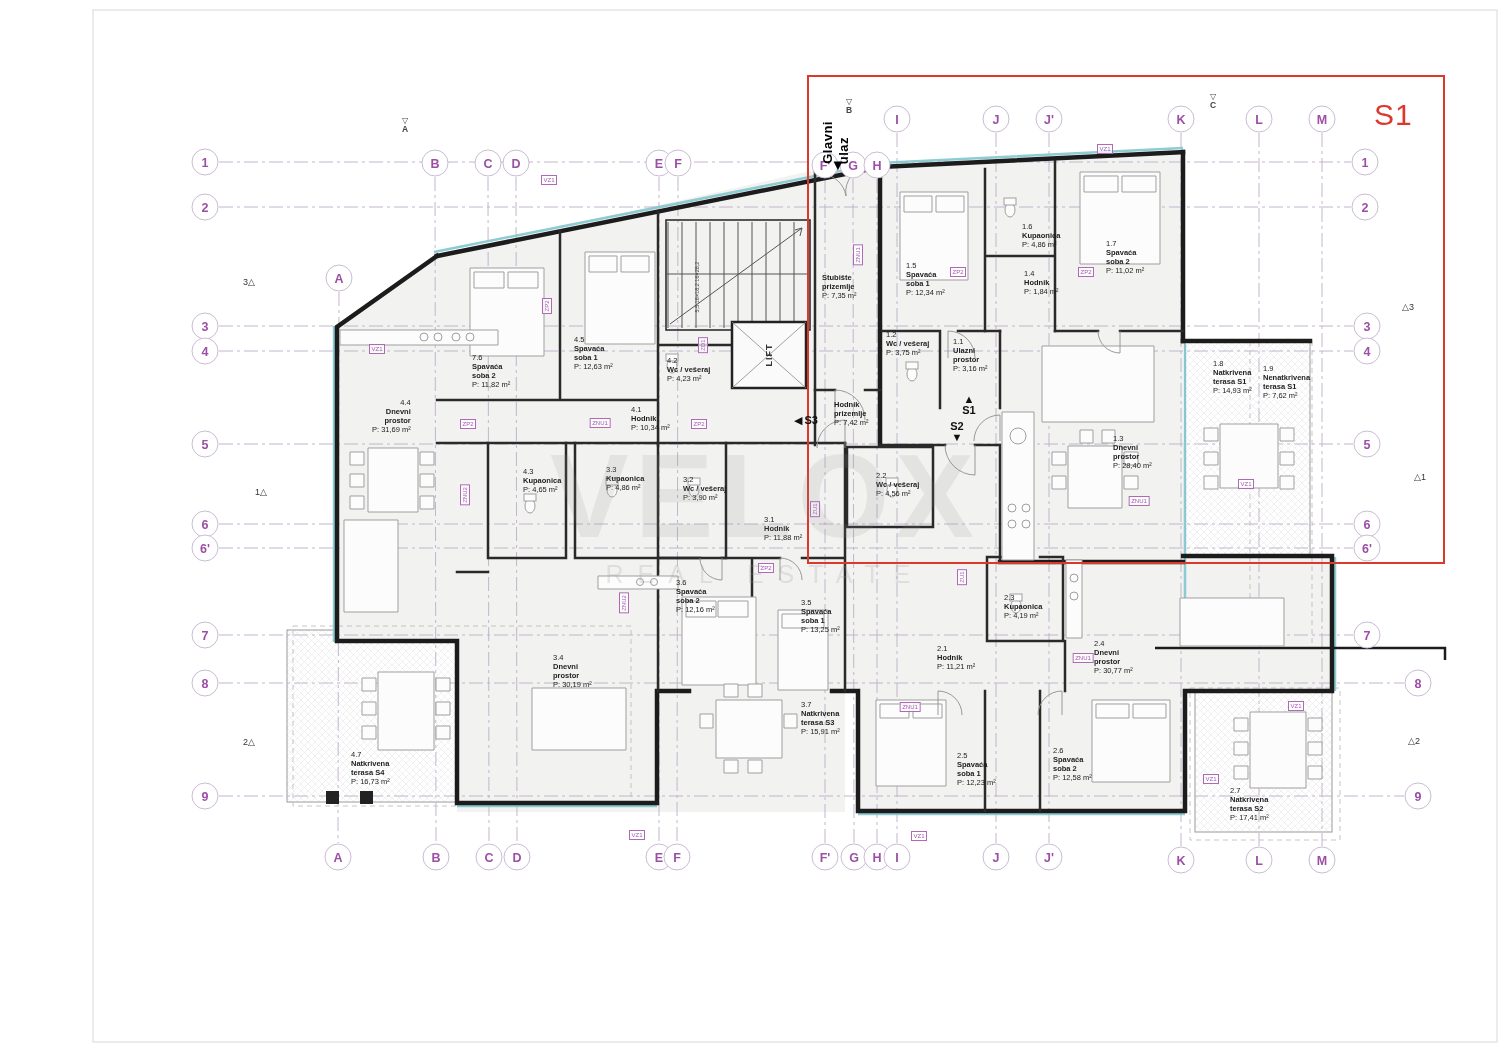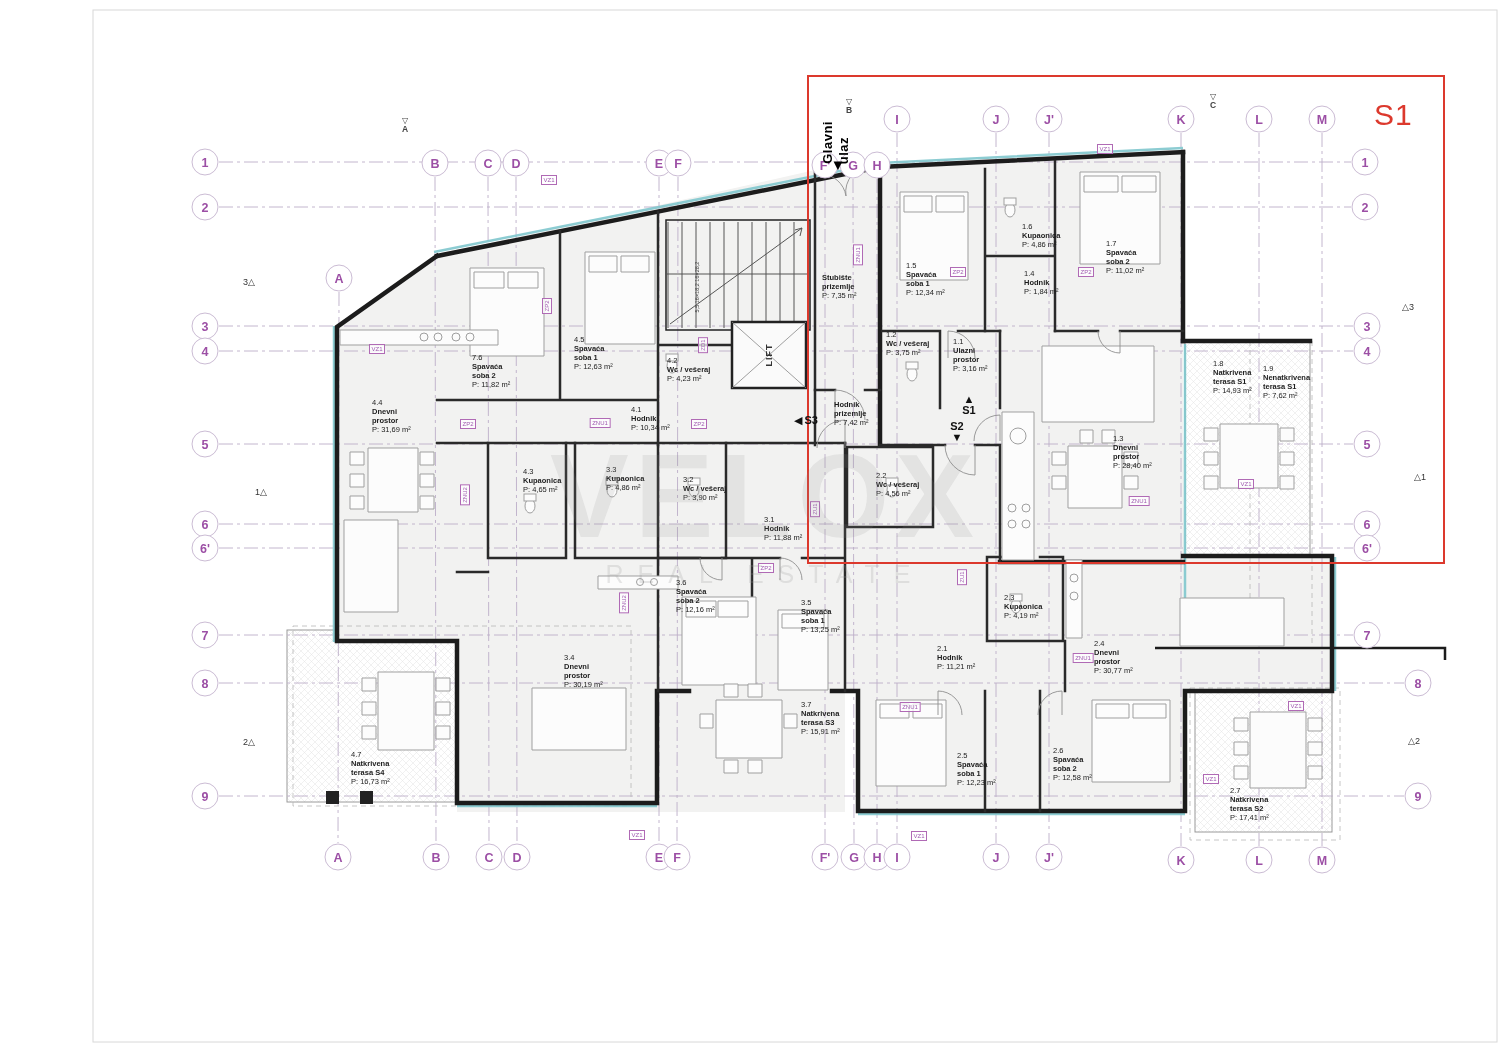--- a/index.html
+++ b/index.html
@@ -400,21 +400,21 @@
       <div class="rlabel" style="left: 683px; top: 475px;">
         <div class="rid">3.2</div>
         <div class="rname">Wc / vešeraj</div>
         <div class="rarea">P: 3,90 m²</div>
       </div>
       <div class="rlabel" style="left: 606px; top: 465px;">
         <div class="rid">3.3</div>
         <div class="rname">Kupaonica</div>
         <div class="rarea">P: 4,86 m²</div>
       </div>
-      <div class="rlabel" style="left: 542px; top: 653px; padding-left: 22px;">
+      <div class="rlabel" style="left: 531px; top: 653px; padding-left: 22px;">
         <div class="rid">3.4</div>
         <div class="rname">Dnevni</div>
         <div class="rname">prostor</div>
         <div class="rarea">P: 30,19 m²</div>
       </div>
       <div class="rlabel" style="left: 801px; top: 598px;">
         <div class="rid">3.5</div>
         <div class="rname">Spavaća</div>
         <div class="rname">soba 1</div>
         <div class="rarea">P: 13,25 m²</div>
@@ -439,21 +439,21 @@
       <div class="rlabel" style="left: 667px; top: 356px;">
         <div class="rid">4.2</div>
         <div class="rname">Wc / vešeraj</div>
         <div class="rarea">P: 4,23 m²</div>
       </div>
       <div class="rlabel" style="left: 523px; top: 467px;">
         <div class="rid">4.3</div>
         <div class="rname">Kupaonica</div>
         <div class="rarea">P: 4,65 m²</div>
       </div>
-      <div class="rlabel" style="left: 372px; top: 398px;">
+      <div class="rlabel" style="left: 372px; top: 398px; text-align: right;">
         <div class="rid">4.4</div>
         <div class="rname">Dnevni</div>
         <div class="rname">prostor</div>
         <div class="rarea">P: 31,69 m²</div>
       </div>
       <div class="rlabel" style="left: 574px; top: 335px;">
         <div class="rid">4.5</div>
         <div class="rname">Spavaća</div>
         <div class="rname">soba 1</div>
         <div class="rarea">P: 12,63 m²</div>

